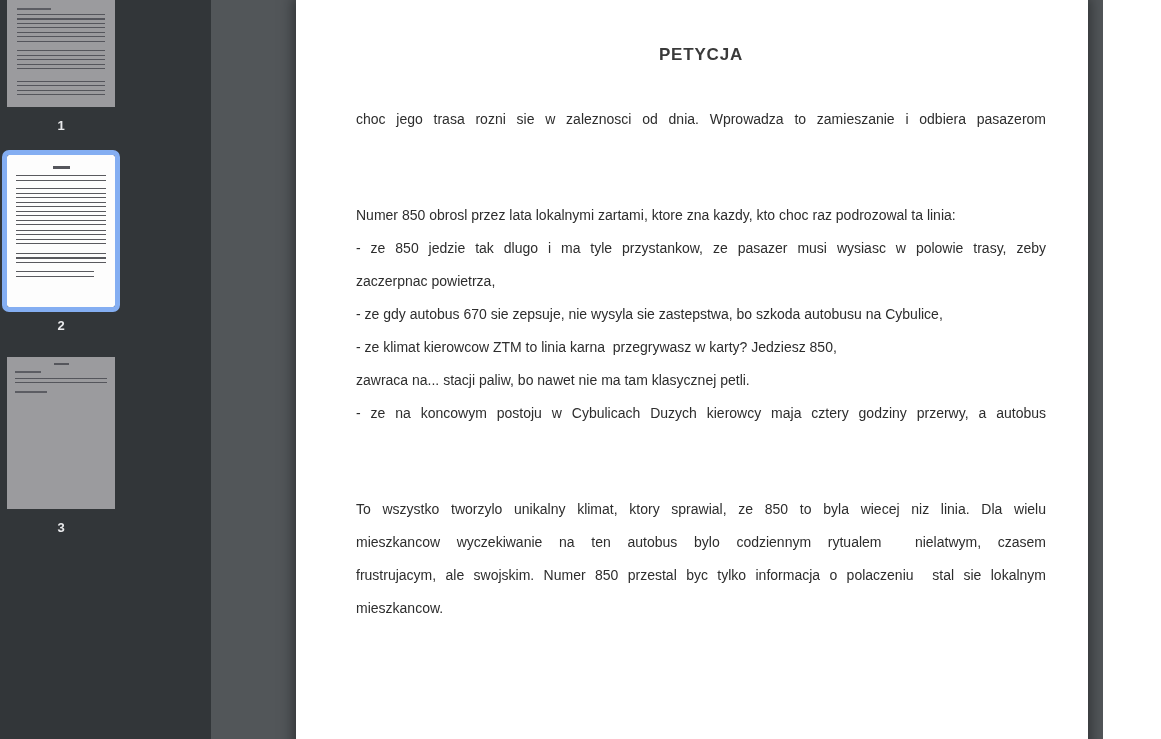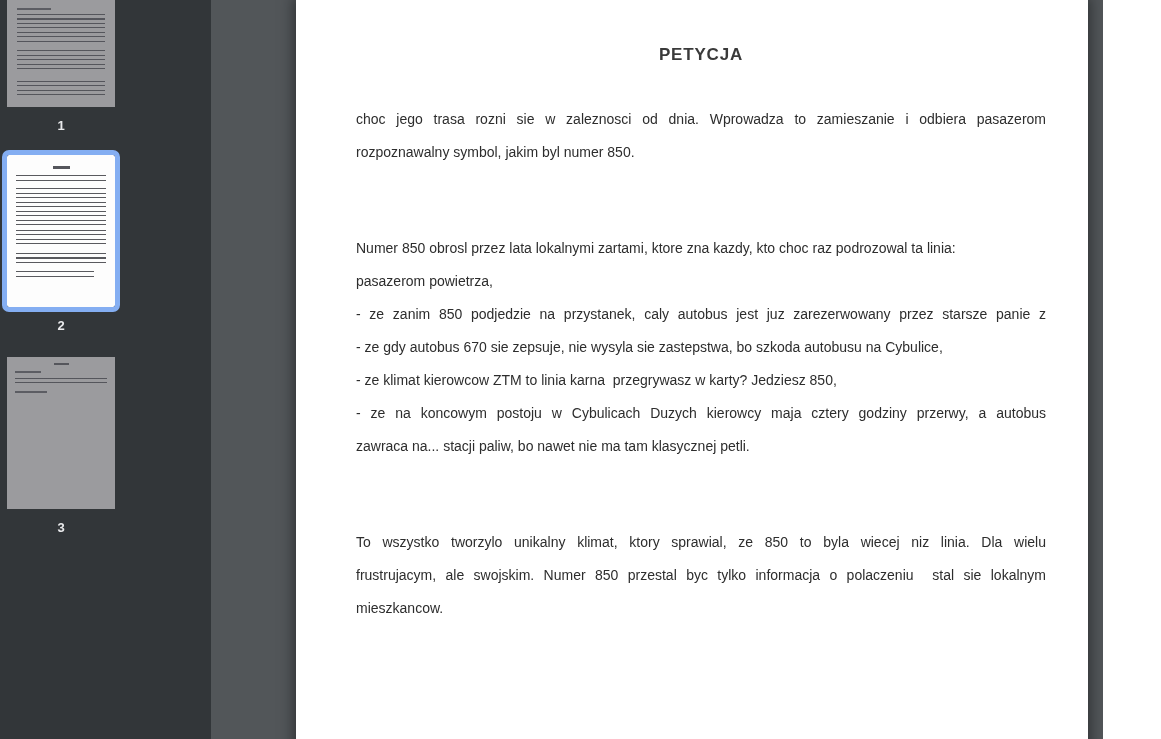--- a/index.html
+++ b/index.html
@@ -104,33 +104,33 @@
     </div>
   </div>
 
   <div class="viewer">
     <div class="page">
       <div class="page-inner">
         <div class="doc-title">PETYCJA</div>
         <div class="doc-body">
             <div class="para">
               <div class="line j">choc jego trasa rozni sie w zaleznosci od dnia. Wprowadza to zamieszanie i odbiera pasazerom</div>
-              <div class="line">rozpoznawalny symbol, jakim byl numer 850.</div>
             </div>
             <div class="para">
               <div class="line">Numer 850 obrosl przez lata lokalnymi zartami, ktore zna kazdy, kto choc raz podrozowal ta linia:</div>
-              <div class="line">pasazerom powietrza,</div>
-              <div class="line j">- ze zanim 850 podjedzie na przystanek, caly autobus jest juz zarezerwowany przez starsze panie z</div>
+              <div class="line j">- ze 850 jedzie tak dlugo i ma tyle przystankow, ze pasazer musi wysiasc w polowie trasy, zeby</div>
+              <div class="line">zaczerpnac powietrza,</div>
               <div class="line">- ze gdy autobus 670 sie zepsuje, nie wysyla sie zastepstwa, bo szkoda autobusu na Cybulice,</div>
               <div class="line">- ze klimat kierowcow ZTM to linia karna  przegrywasz w karty? Jedziesz 850,</div>
+              <div class="line">zawraca na... stacji paliw, bo nawet nie ma tam klasycznej petli.</div>
               <div class="line j">- ze na koncowym postoju w Cybulicach Duzych kierowcy maja cztery godziny przerwy, a autobus</div>
-              <div class="line">zawraca na... stacji paliw, bo nawet nie ma tam klasycznej petli.</div>
             </div>
             <div class="para">
               <div class="line j">To wszystko tworzylo unikalny klimat, ktory sprawial, ze 850 to byla wiecej niz linia. Dla wielu</div>
+              <div class="line j">mieszkancow wyczekiwanie na ten autobus bylo codziennym rytualem  nielatwym, czasem</div>
               <div class="line j">frustrujacym, ale swojskim. Numer 850 przestal byc tylko informacja o polaczeniu  stal sie lokalnym</div>
               <div class="line">mieszkancow.</div>
             </div>
           </div>
       </div>
     </div>
   </div>
 
   <div class="outside"></div>
 

